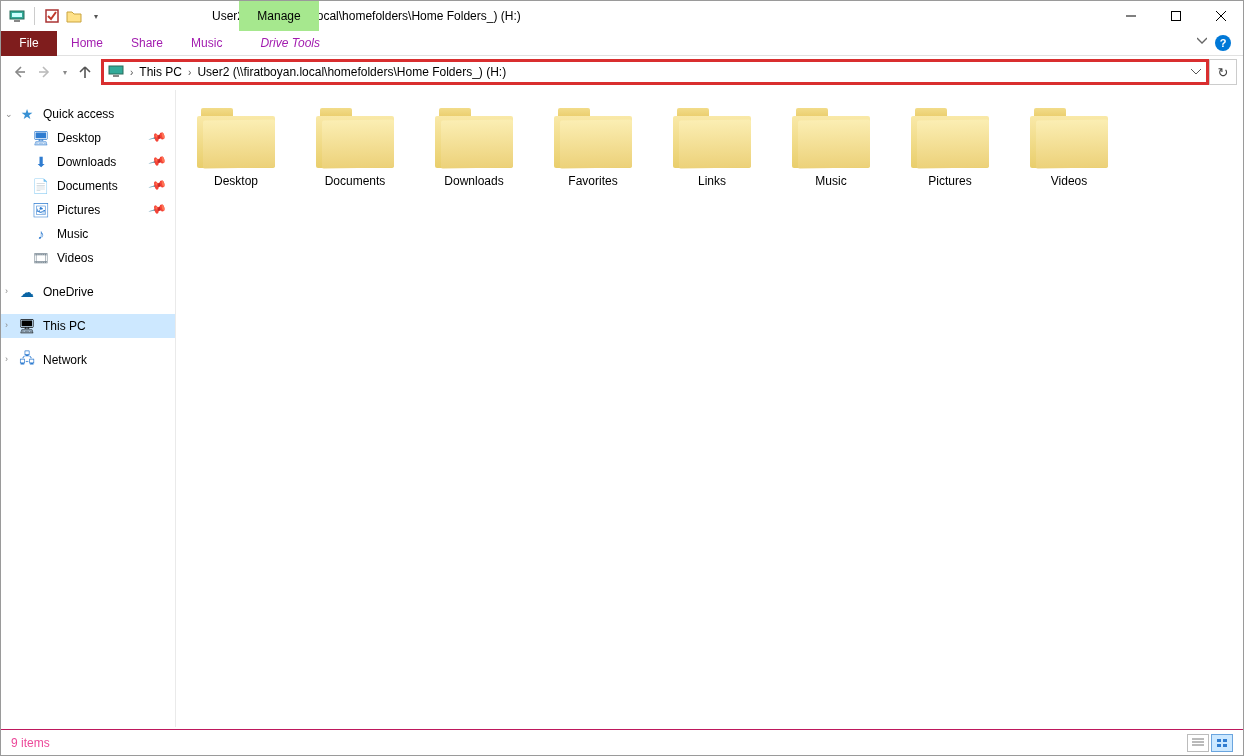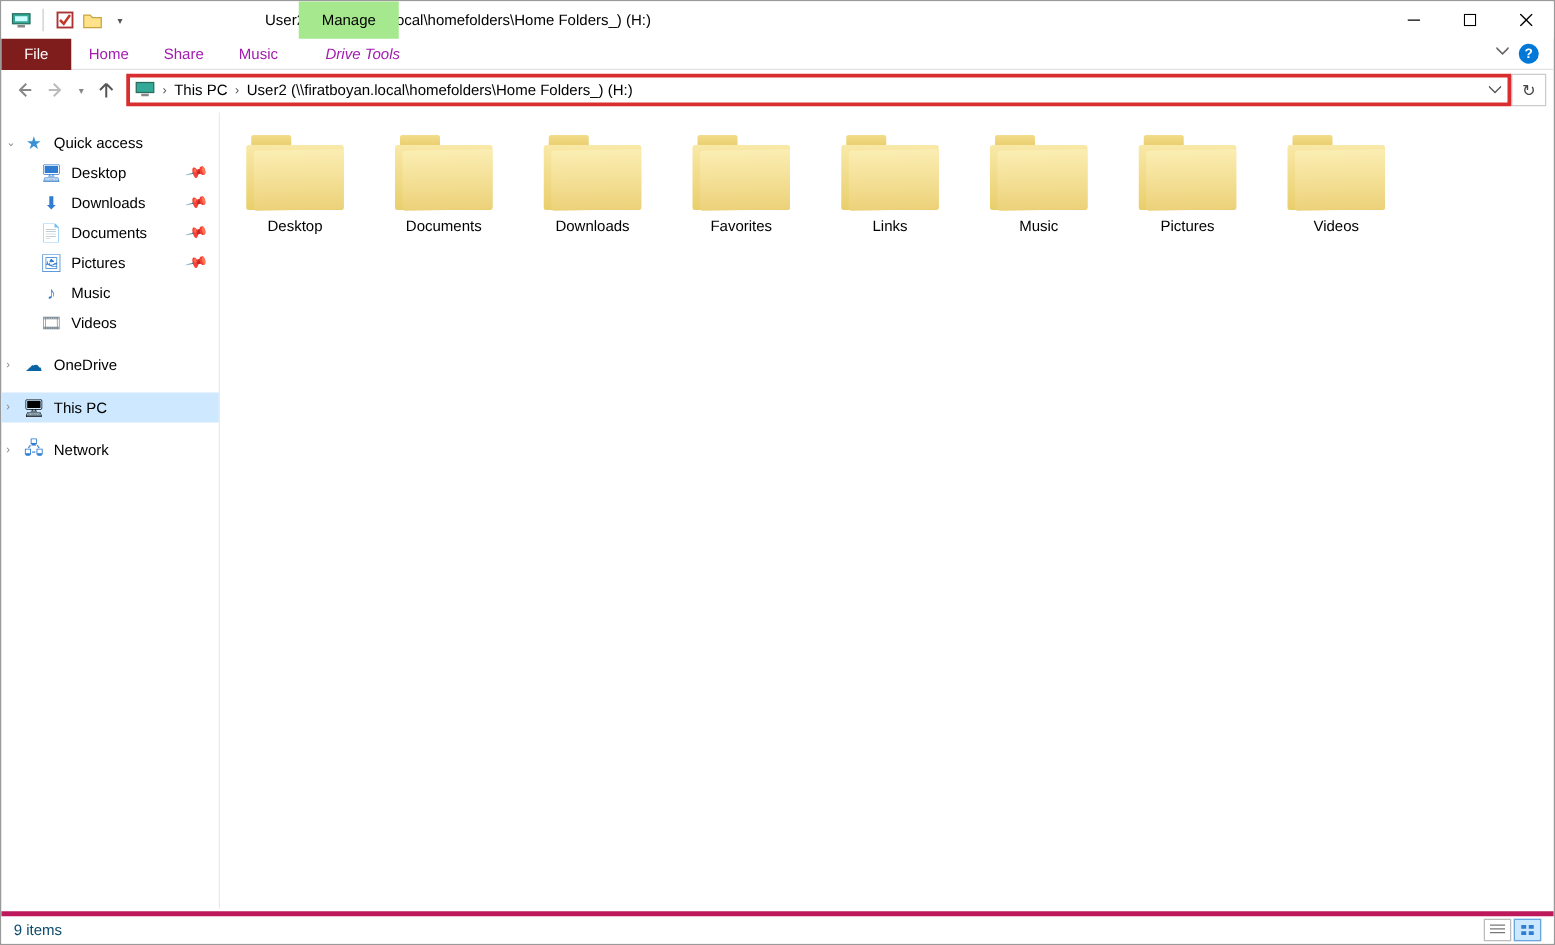--- a/index.html
+++ b/index.html
@@ -38,21 +38,21 @@
     .nav-caret { position:absolute; left:4px; color:#888; font-size:9px;}
     .nav-icon { width:16px; height:16px; display:inline-flex; align-items:center; justify-content:center; font-size:14px;}
     .content { flex:1; padding:18px 0 0 20px; overflow:auto;}
     .folders { display:flex; flex-wrap:wrap; gap:30px 39px;}
     .folder { width:80px; display:flex; flex-direction:column; align-items:center; gap:6px; text-align:center;}
     .folder-icon { width:78px; height:60px; position:relative;}
     .folder-tab { position:absolute; top:0; left:4px; width:32px; height:12px; background:linear-gradient(#f2dc8a,#e8c963); border-radius:2px 2px 0 0;}
     .folder-body { position:absolute; top:8px; left:0; width:78px; height:52px; background:linear-gradient(#f9e9a8, #e9ce6b); border-radius:2px;}
     .folder-front { position:absolute; top:12px; left:6px; width:72px; height:48px; background:linear-gradient(#fbeeb3,#ecd179); border-radius:2px 2px 2px 2px; transform:skewY(-1deg);}
     .folder-label { font-size:12px; color:#000;}
-    .statusbar { position:absolute; bottom:0; left:0; right:0; height:26px; border-top:4px solid #be185d; display:flex; align-items:center; padding:0 10px; font-size:12px; color:#0c4a6e; justify-content:space-between; background:#fff;}
+    .statusbar { position:absolute; bottom:0; left:0; right:0; height:26px; border-top:1px solid #be185d; display:flex; align-items:center; padding:0 10px; font-size:12px; color:#ec4899; justify-content:space-between; background:#fff;}
     .view-btns { display:flex; gap:2px;}
     .view-btn { width:22px; height:18px; border:1px solid #bcbcbc; display:flex; align-items:center; justify-content:center; font-size:10px; color:#555;}
     .view-btn.active { background:#cce8ff; border-color:#6aa5df;}
     .help-circle { width:16px; height:16px; border-radius:50%; background:#0078d7; color:#fff; display:flex; align-items:center; justify-content:center; font-size:11px; font-weight:bold;}
   </style>
 </head>
 <body>
 
 <div class="titlebar">
   <div class="qat">

